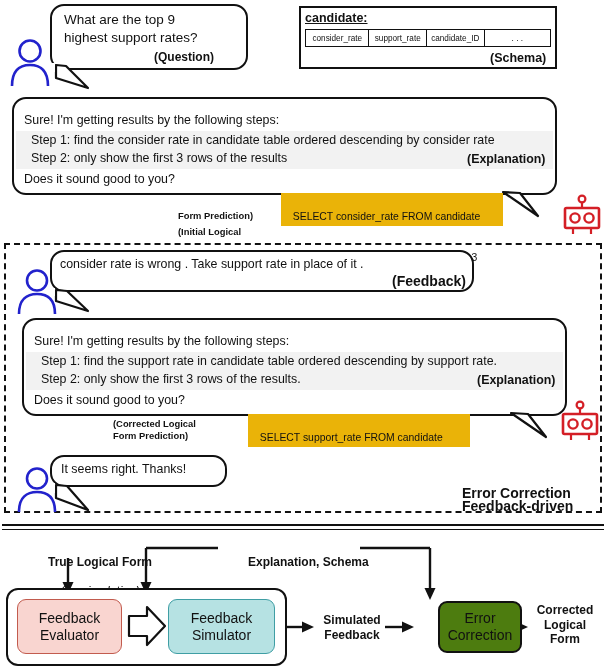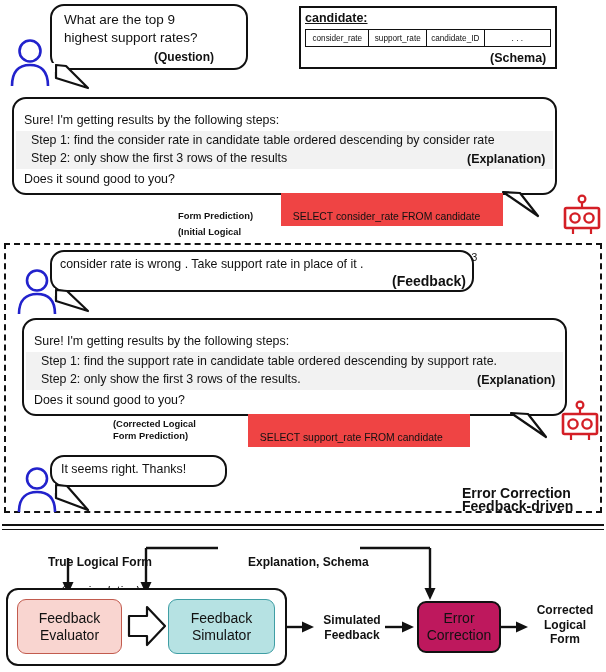--- a/index.html
+++ b/index.html
@@ -74,21 +74,21 @@
   .band {
     position: absolute;
     background: #f2f2f2;
     box-sizing: border-box;
   }
 
   
   .sql {
     position: absolute;
     box-sizing: border-box;
-    background: #ef4444;
+    background: #eab308;
     font-size: 10.4px;
     line-height: 1.33;
     padding: 3px 6px;
     white-space: pre;
   }
 
   
   .dashed-box {
     position: absolute;
     box-sizing: border-box;
@@ -117,21 +117,21 @@
     display: flex;
     align-items: center;
     justify-content: center;
     text-align: center;
     font-size: 14px;
     line-height: 1.18;
     white-space: pre-line;
   }
   .flow-box.pink { background: #f9d5d0; border: 1.8px solid #c25b4e; }
   .flow-box.teal { background: #b6e2e3; border: 1.8px solid #3f9ea4; }
-  .flow-box.plain { background: #be185d; border: 2.2px solid #111111; }
+  .flow-box.plain { background: #4d7c0f; border: 2.2px solid #111111; margin-left: 21px; }
   .flow-label {
     position: absolute;
     font-weight: bold;
     font-size: 12px;
     line-height: 1.22;
     text-align: center;
     white-space: pre-line;
   }
 </style>
 </head>

